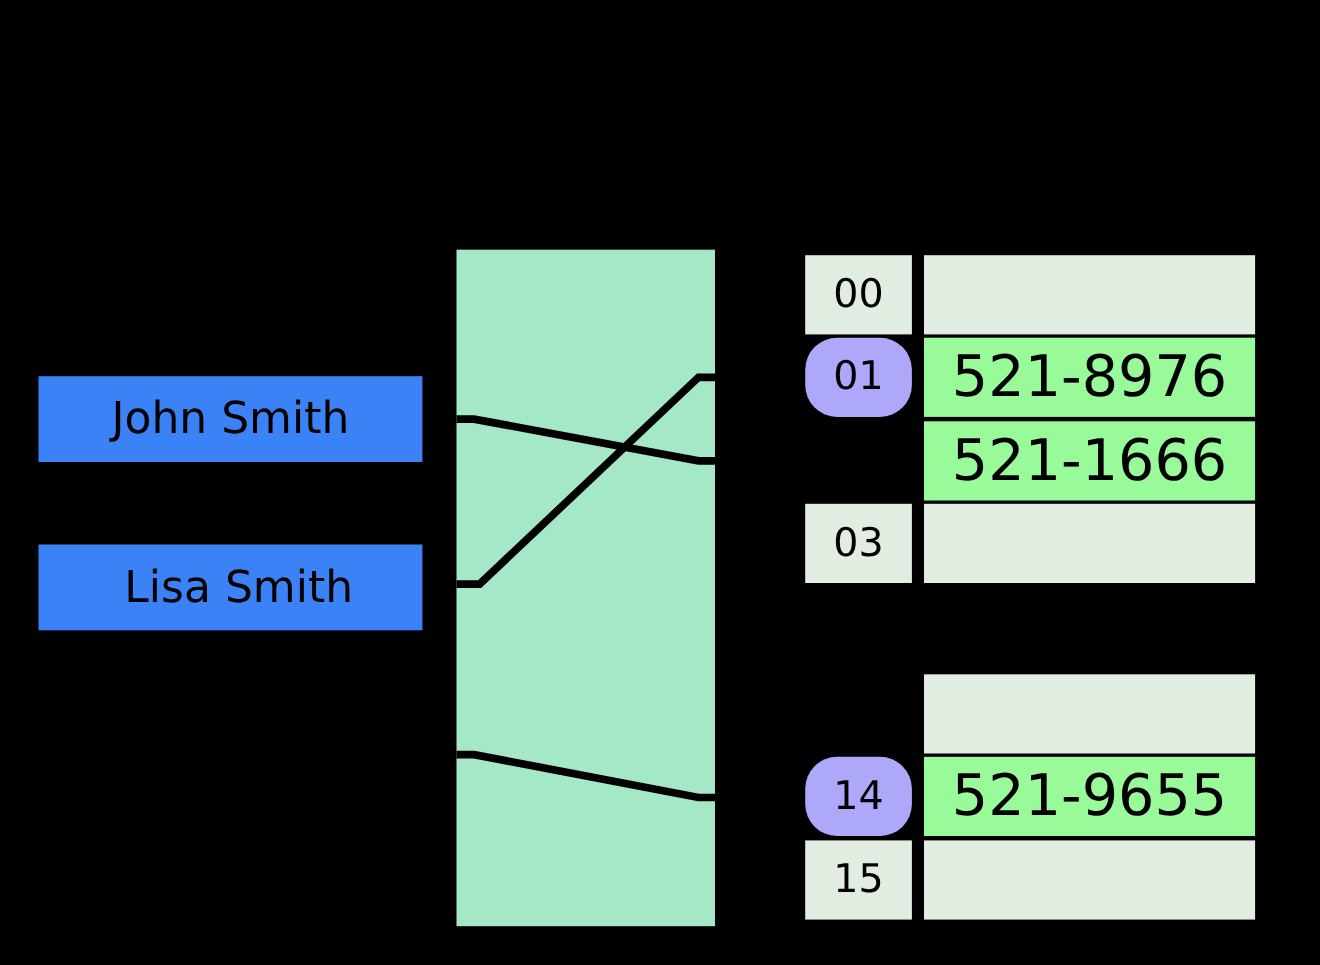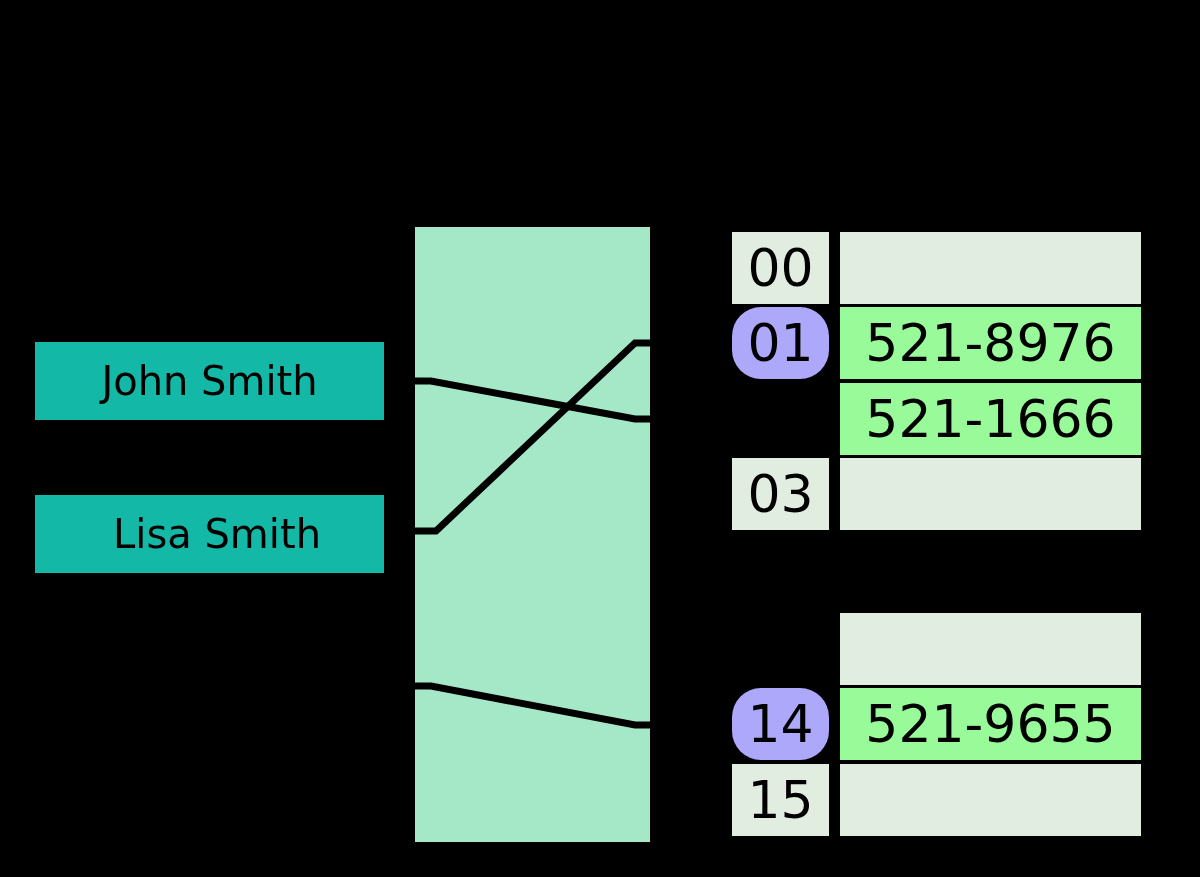--- a/index.html
+++ b/index.html
@@ -17,21 +17,21 @@
     background: #000000;
     overflow: hidden;
   }
 
   
   .key-box {
     position: absolute;
     left: 35px;
     width: 349px;
     height: 78px;
-    background: #14b8a6;
+    background: #3b82f6;
     display: flex;
     align-items: center;
     justify-content: center;
     box-sizing: border-box;
   }
   .key-label {
     font-size: 40px;
     color: #000000;
     line-height: 1;
     white-space: nowrap;
@@ -92,21 +92,21 @@
     position: absolute;
     left: 0px;
     top: 1px;
     width: 97px;
     height: 72px;
     background: #e2ede2;
     display: flex;
     align-items: center;
     justify-content: center;
     box-sizing: border-box;
-    font-size: 52px;
+    font-size: 36px;
     color: #000000;
     line-height: 1;
   }
   .bucket-index.occupied {
     background: #ada8f9;
     border-radius: 29px;
   }
   .bucket-value {
     position: absolute;
     left: 108px;

